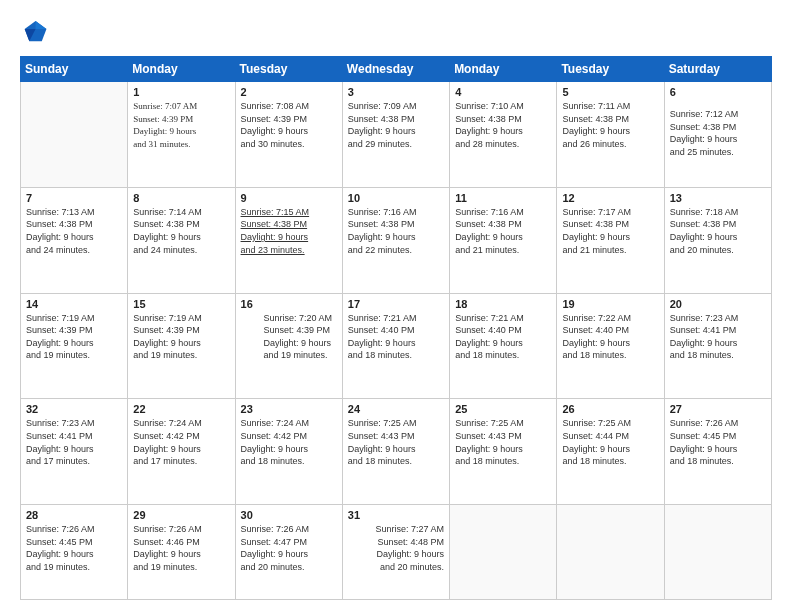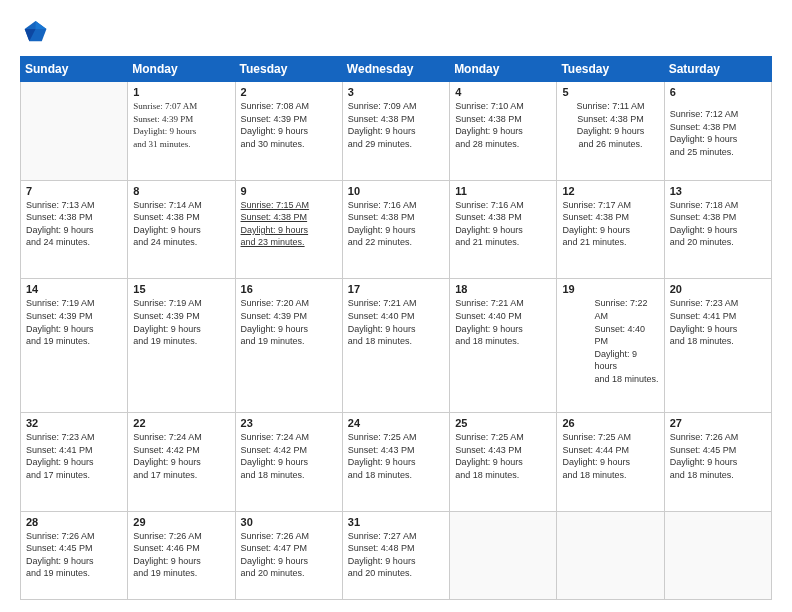--- a/index.html
+++ b/index.html
@@ -155,21 +155,21 @@
           </td>
           <td>
             <span class="day-num">4</span>
             <div class="day-info" style="white-space: pre-line;">Sunrise: 7:10 AM
 Sunset: 4:38 PM
 Daylight: 9 hours
 and 28 minutes.</div>
           </td>
           <td>
             <span class="day-num">5</span>
-            <div class="day-info" style="white-space: pre-line; text-align: center;">Sunrise: 7:11 AM
+            <div class="day-info" style="white-space: pre-line;">Sunrise: 7:11 AM
 Sunset: 4:38 PM
 Daylight: 9 hours
 and 26 minutes.</div>
           </td>
           <td>
             <span class="day-num">6</span>
             <div class="day-info" style="white-space: pre-line; margin-top: 10px;">Sunrise: 7:12 AM
 Sunset: 4:38 PM
 Daylight: 9 hours
 and 25 minutes.</div>
@@ -236,42 +236,42 @@
           </td>
           <td>
             <span class="day-num">15</span>
             <div class="day-info" style="white-space: pre-line;">Sunrise: 7:19 AM
 Sunset: 4:39 PM
 Daylight: 9 hours
 and 19 minutes.</div>
           </td>
           <td>
             <span class="day-num">16</span>
-            <div class="day-info" style="white-space: pre-line;">Sunrise: 7:20 AM
+            <div class="day-info" style="white-space: pre-line; margin-left: 23px;">Sunrise: 7:20 AM
 Sunset: 4:39 PM
 Daylight: 9 hours
 and 19 minutes.</div>
           </td>
           <td>
             <span class="day-num">17</span>
             <div class="day-info" style="white-space: pre-line;">Sunrise: 7:21 AM
 Sunset: 4:40 PM
 Daylight: 9 hours
 and 18 minutes.</div>
           </td>
           <td>
             <span class="day-num">18</span>
             <div class="day-info" style="white-space: pre-line;">Sunrise: 7:21 AM
 Sunset: 4:40 PM
 Daylight: 9 hours
 and 18 minutes.</div>
           </td>
           <td>
             <span class="day-num">19</span>
-            <div class="day-info" style="white-space: pre-line; margin-left: 32px;">Sunrise: 7:22 AM
+            <div class="day-info" style="white-space: pre-line;">Sunrise: 7:22 AM
 Sunset: 4:40 PM
 Daylight: 9 hours
 and 18 minutes.</div>
           </td>
           <td>
             <span class="day-num">20</span>
             <div class="day-info" style="white-space: pre-line;">Sunrise: 7:23 AM
 Sunset: 4:41 PM
 Daylight: 9 hours
 and 18 minutes.</div>
@@ -345,21 +345,21 @@
           </td>
           <td>
             <span class="day-num">30</span>
             <div class="day-info" style="white-space: pre-line;">Sunrise: 7:26 AM
 Sunset: 4:47 PM
 Daylight: 9 hours
 and 20 minutes.</div>
           </td>
           <td>
             <span class="day-num">31</span>
-            <div class="day-info" style="white-space: pre-line;">Sunrise: 7:27 AM
+            <div class="day-info" style="white-space: pre-line; text-align: right;">Sunrise: 7:27 AM
 Sunset: 4:48 PM
 Daylight: 9 hours
 and 20 minutes.</div>
           </td>
           <td class="empty"></td>
           <td class="empty"></td>
           <td class="empty"></td>
         </tr>
       </tbody>
   </table>

